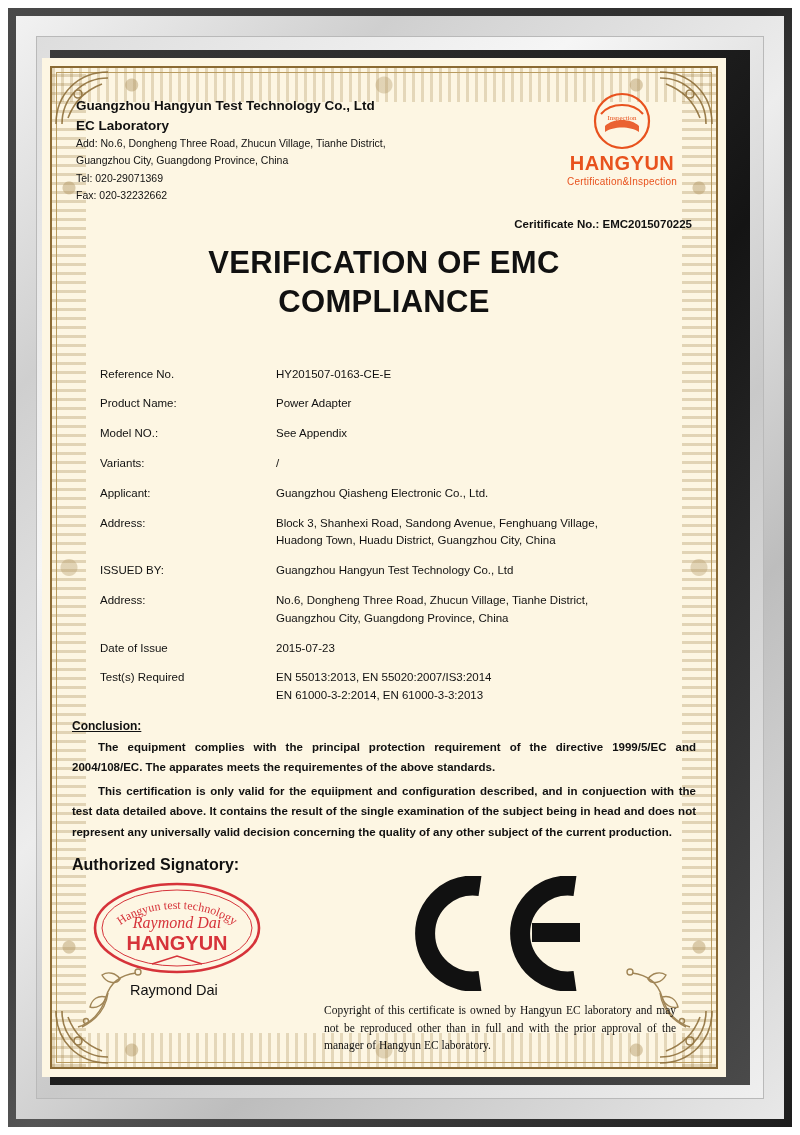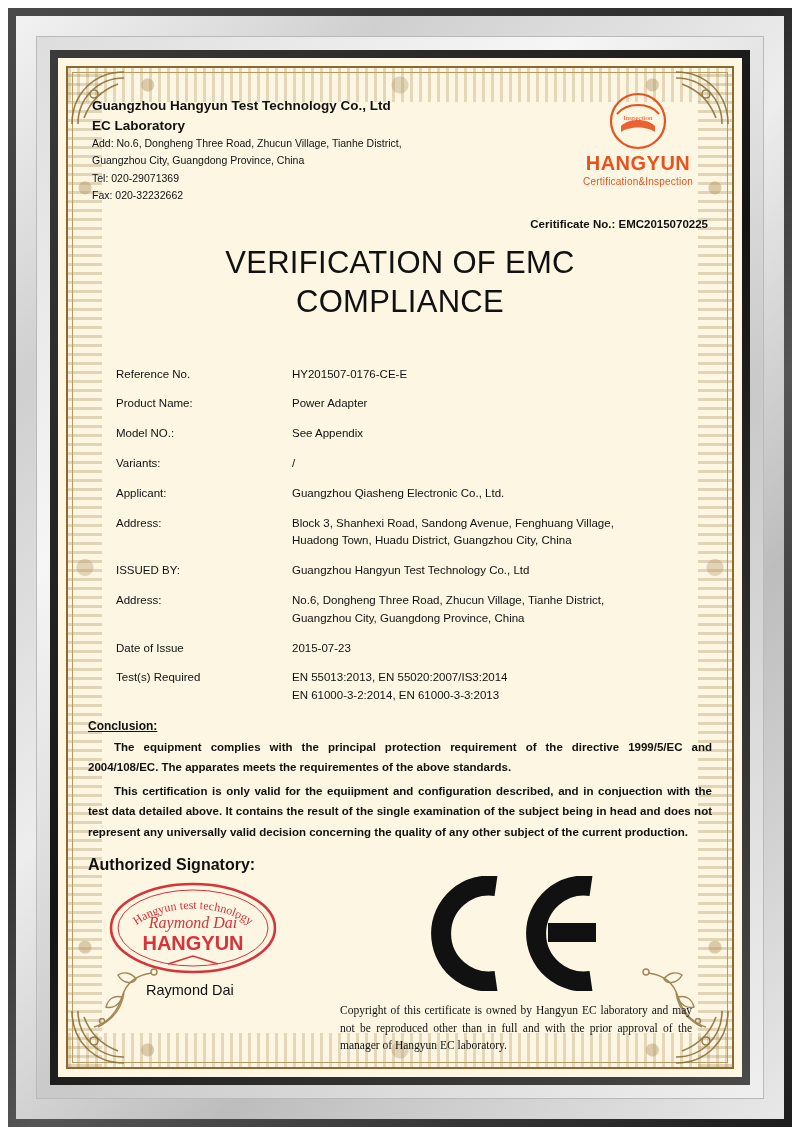--- a/index.html
+++ b/index.html
@@ -40,21 +40,21 @@
   }
   .frame-dark-bevel {
     position: absolute;
     left: 50px; top: 50px;
     width: 700px; height: 1035px;
     background: linear-gradient(135deg,#3b3b3b,#141414 50%,#4a4a4a);
     box-sizing: border-box;
   }
   .paper {
     position: absolute;
-    left: 58px; top: 58px;
+    left: 42px; top: 58px;
     width: 684px; height: 1019px;
     background: #fdf6e3;
     box-sizing: border-box;
     overflow: hidden;
   }
 
   
   .orn {
     position: absolute;
     left: 8px; top: 8px; right: 8px; bottom: 8px;
@@ -172,21 +172,21 @@
     font-size: 11.5px;
     font-weight: bold;
     color: #111;
     padding-right: 4px;
     margin-top: 2px;
   }
 
   .title {
     text-align: center;
     font-size: 31px;
-    font-weight: normal;
+    font-weight: bold;
     color: #111;
     line-height: 1.25;
     margin-top: 14px;
     letter-spacing: .3px;
   }
 
   table.fields {
     width: 100%;
     border-collapse: collapse;
     margin-top: 38px;
@@ -366,21 +366,21 @@
     <div class="title">
       <div>VERIFICATION OF EMC</div>
       <div>COMPLIANCE</div>
     </div>
 
     <table class="fields">
       <tbody>
         <tr>
           <td class="label">Reference No.</td>
           <td class="value">
-            <span class="v-line">HY201507-0176-CE-E</span>
+            <span class="v-line">HY201507-0163-CE-E</span>
           </td>
         </tr>
         <tr>
           <td class="label">Product Name:</td>
           <td class="value">
             <span class="v-line">Power Adapter</span>
           </td>
         </tr>
         <tr>
           <td class="label">Model NO.:</td>

